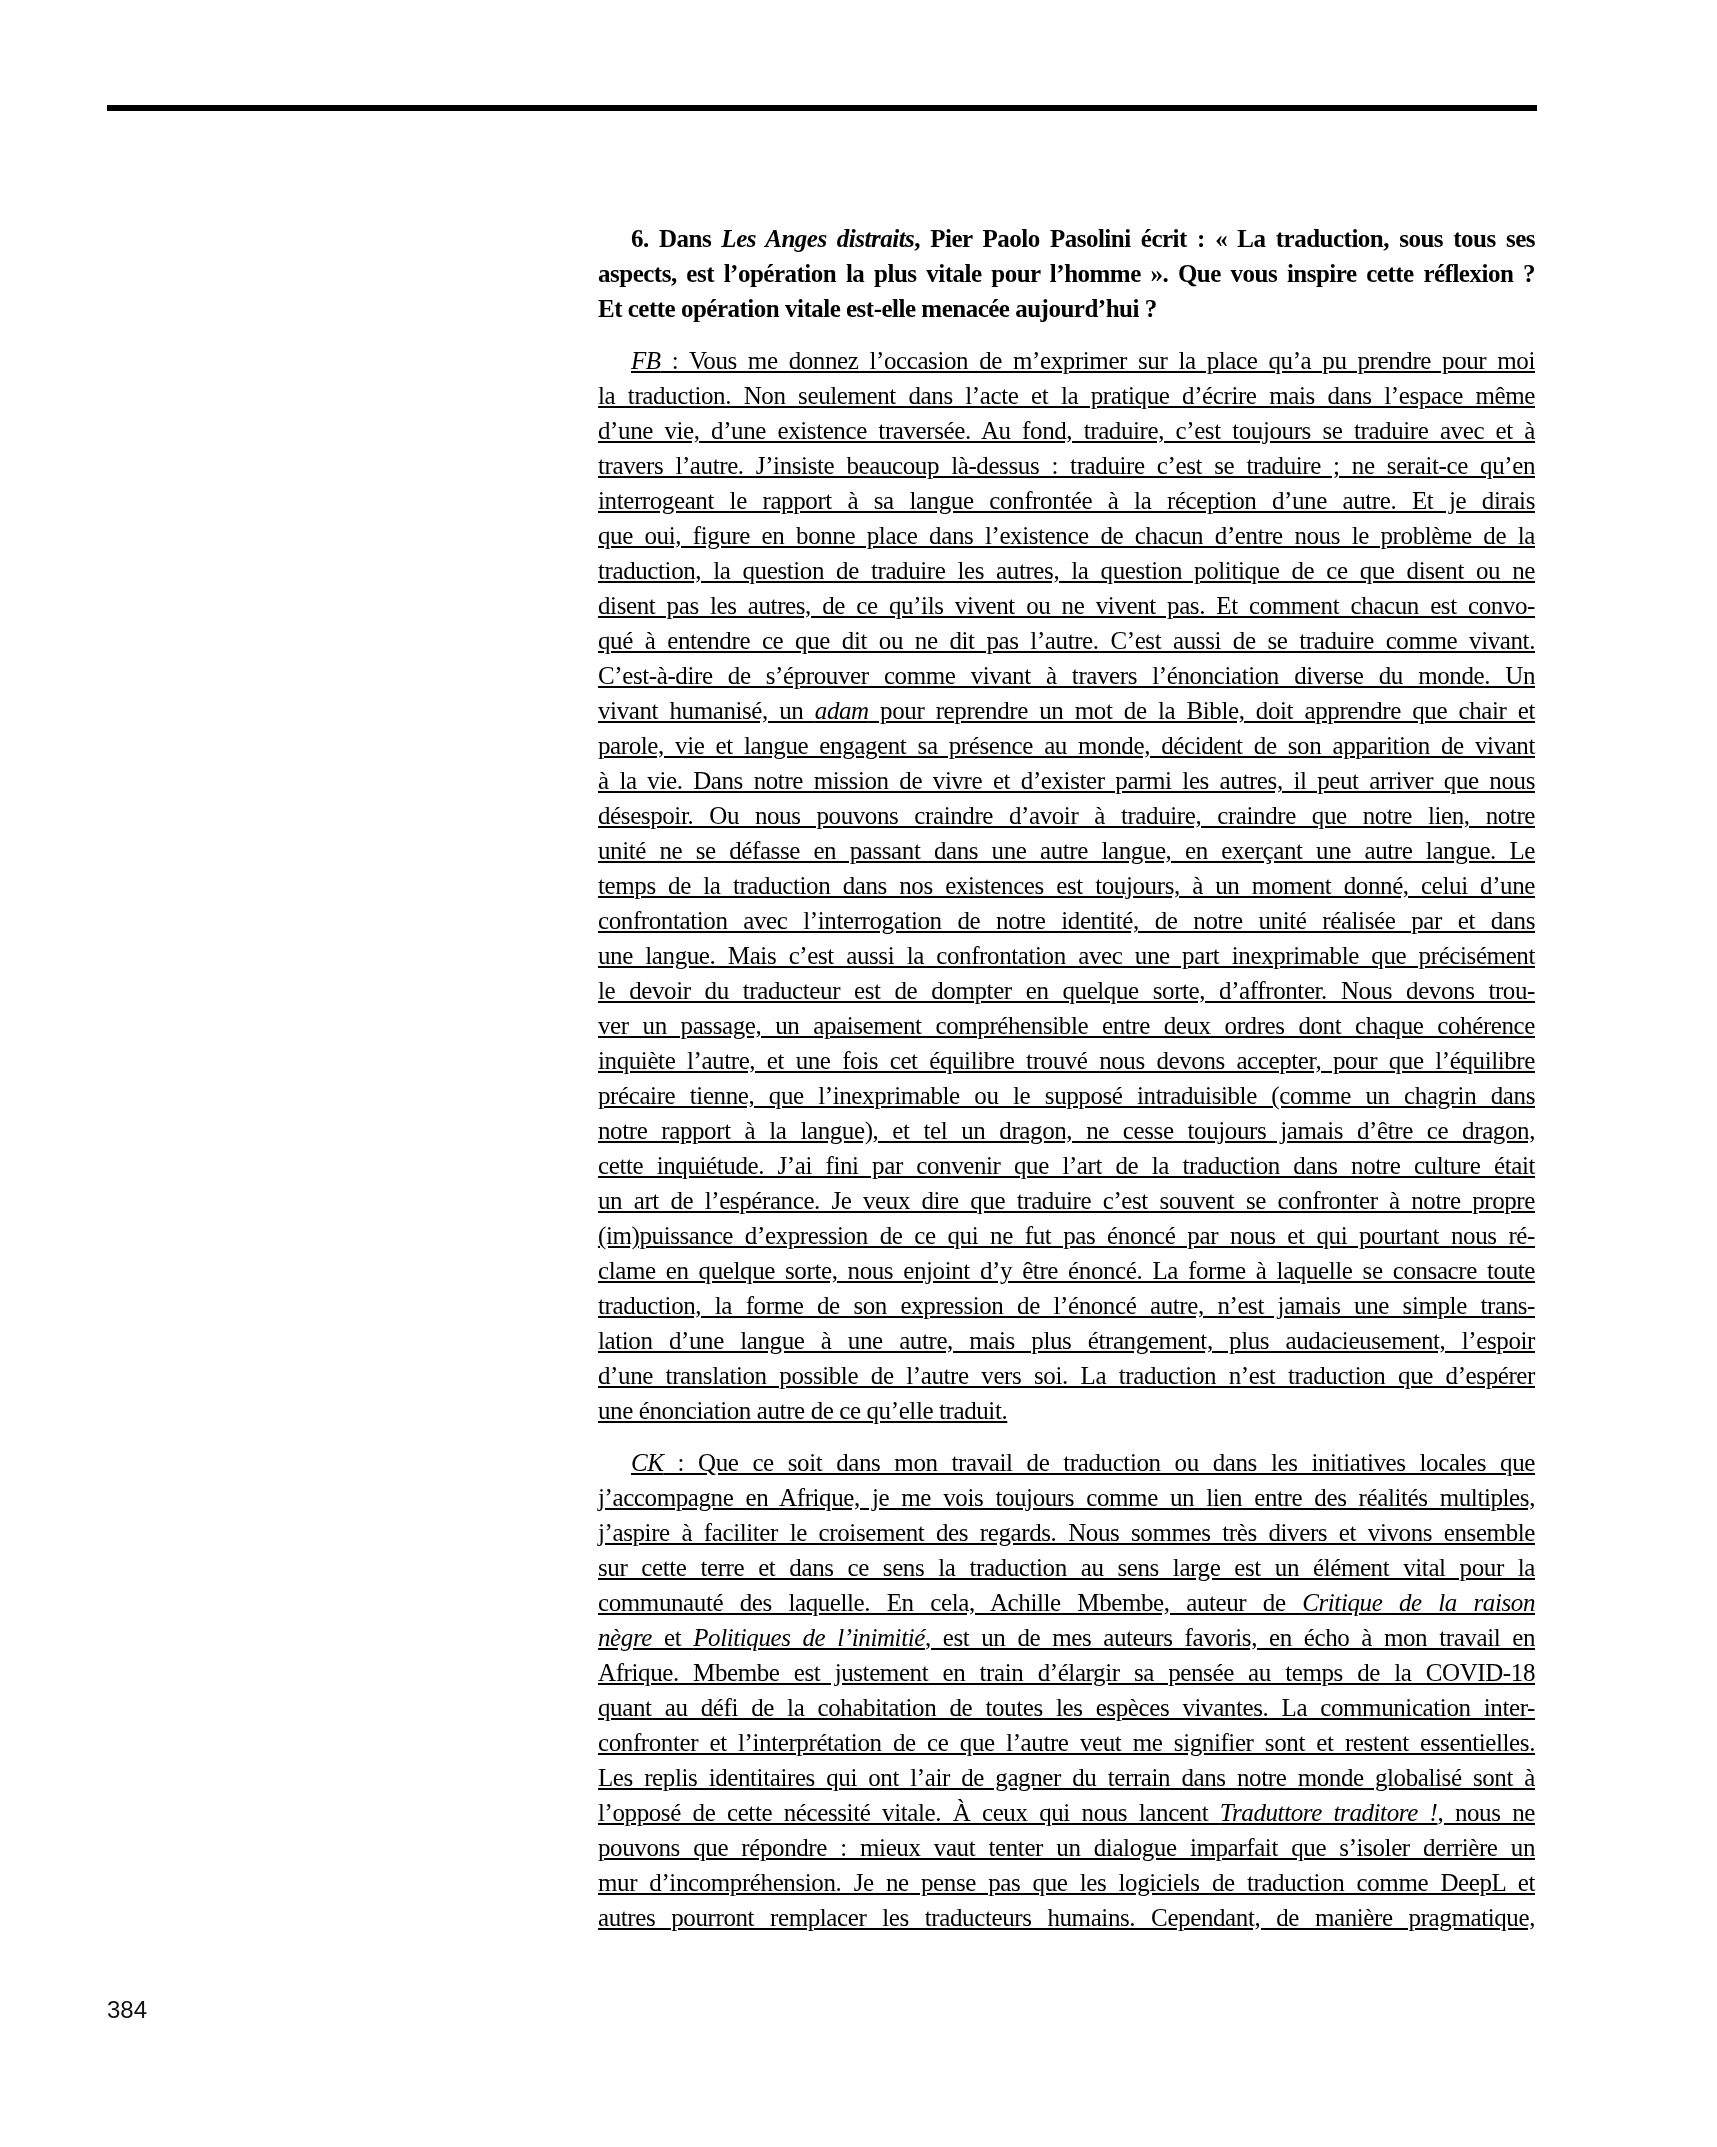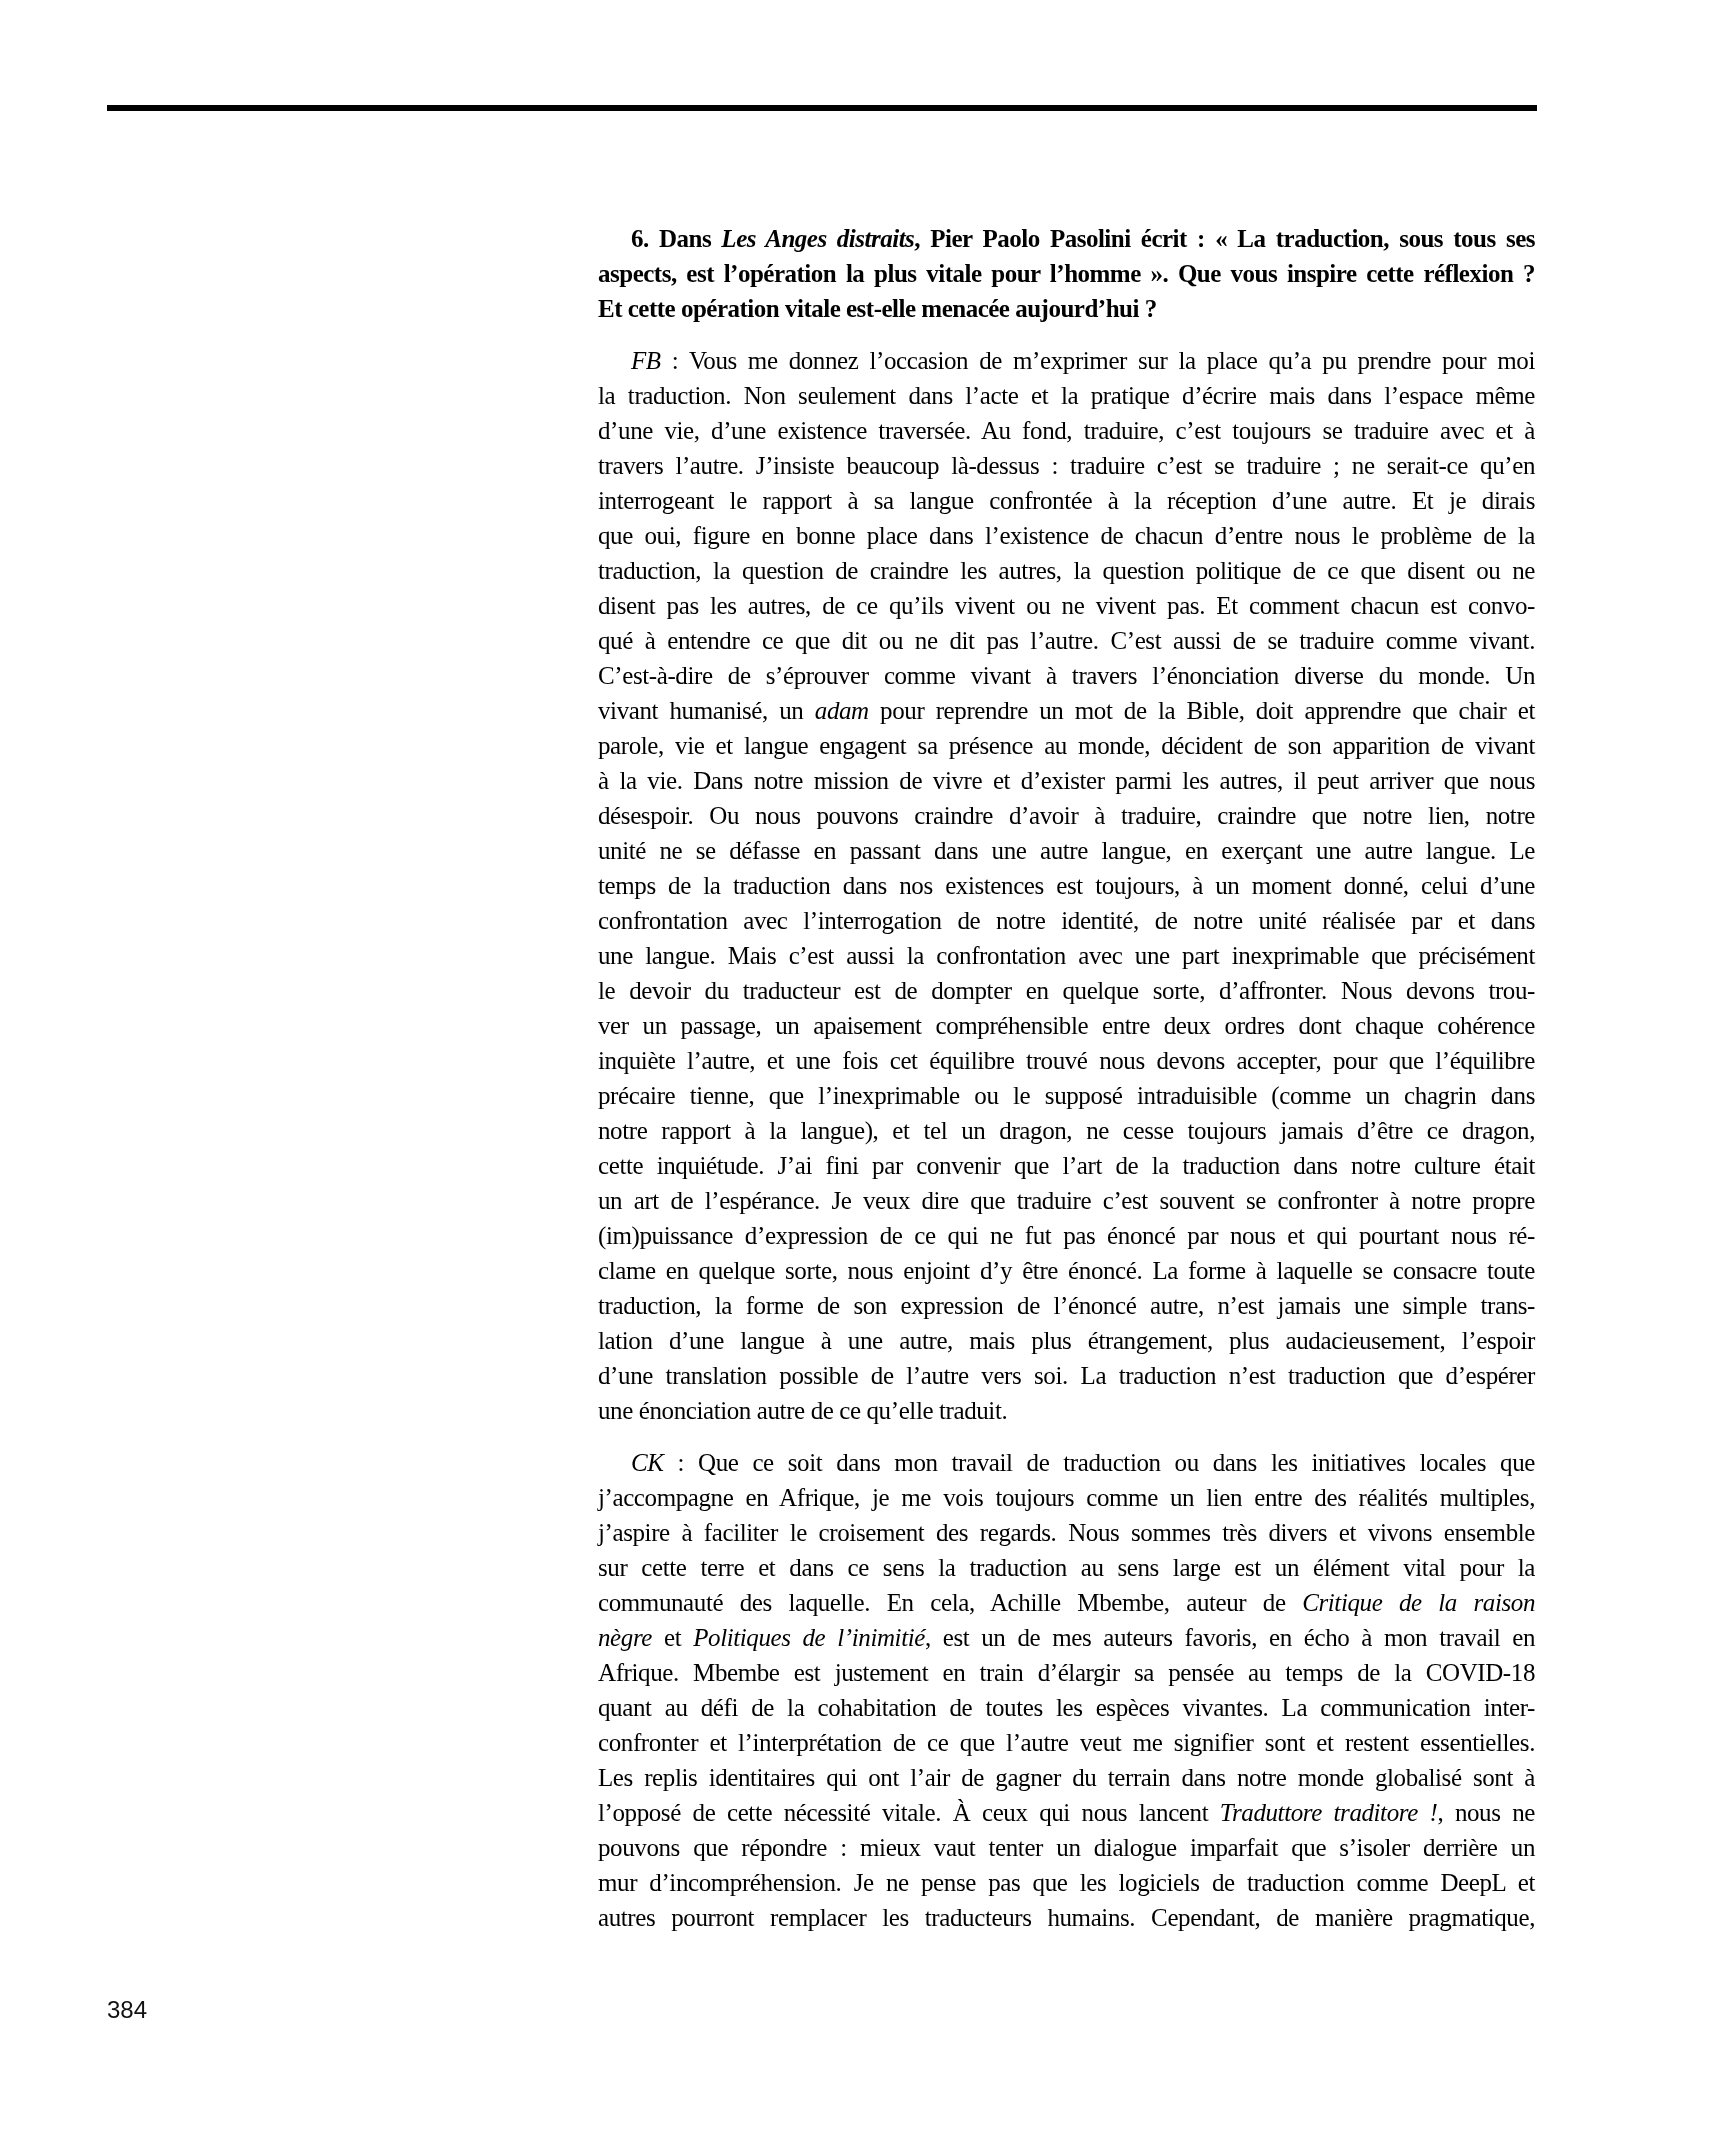--- a/index.html
+++ b/index.html
@@ -32,21 +32,21 @@
     white-space: normal;
     overflow: visible;
   }
   .tline i { font-style: italic; }
   .tline.tline-left { text-align: right; text-align-last: left; }
   .textblock .tline:first-child { text-indent: 33px; }
   .question-block .tline {
     font-weight: bold;
     letter-spacing: -0.5px;
   }
-  .answer-block { margin-top: 17.4px; }
+  .answer-block { margin-top: 17.4px; text-decoration: underline; }
   .answer-block + .answer-block { margin-top: 16.4px; }
   .page-number {
     position: absolute;
     left: 107px; top: 1996px;
     font-family: "Liberation Sans", "DejaVu Sans", sans-serif;
     font-size: 24px;
     line-height: 27.4px;
     color: #111111;
   }
 </style>
@@ -62,21 +62,21 @@
       <div class="tline tline-left"><span>Et cette opération vitale est-elle menacée aujourd’hui ?</span></div>
     </div>
 
   <div class="textblock answer-block">
       <div class="tline"><i>FB</i><span> : Vous me donnez l’occasion de m’exprimer sur la place qu’a pu prendre pour moi</span></div>
       <div class="tline"><span>la traduction. Non seulement dans l’acte et la pratique d’écrire mais dans l’espace même</span></div>
       <div class="tline"><span>d’une vie, d’une existence traversée. Au fond, traduire, c’est toujours se traduire avec et à</span></div>
       <div class="tline"><span>travers l’autre. J’insiste beaucoup là-dessus : traduire c’est se traduire ; ne serait-ce qu’en</span></div>
       <div class="tline"><span>interrogeant le rapport à sa langue confrontée à la réception d’une autre. Et je dirais</span></div>
       <div class="tline"><span>que oui, figure en bonne place dans l’existence de chacun d’entre nous le problème de la</span></div>
-      <div class="tline"><span>traduction, la question de craindre les autres, la question politique de ce que disent ou ne</span></div>
+      <div class="tline"><span>traduction, la question de traduire les autres, la question politique de ce que disent ou ne</span></div>
       <div class="tline"><span>disent pas les autres, de ce qu’ils vivent ou ne vivent pas. Et comment chacun est convo-</span></div>
       <div class="tline"><span>qué à entendre ce que dit ou ne dit pas l’autre. C’est aussi de se traduire comme vivant.</span></div>
       <div class="tline"><span>C’est-à-dire de s’éprouver comme vivant à travers l’énonciation diverse du monde. Un</span></div>
       <div class="tline"><span>vivant humanisé, un </span><i>adam</i><span> pour reprendre un mot de la Bible, doit apprendre que chair et</span></div>
       <div class="tline"><span>parole, vie et langue engagent sa présence au monde, décident de son apparition de vivant</span></div>
       <div class="tline"><span>à la vie. Dans notre mission de vivre et d’exister parmi les autres, il peut arriver que nous</span></div>
       <div class="tline"><span>désespoir. Ou nous pouvons craindre d’avoir à traduire, craindre que notre lien, notre</span></div>
       <div class="tline"><span>unité ne se défasse en passant dans une autre langue, en exerçant une autre langue. Le</span></div>
       <div class="tline"><span>temps de la traduction dans nos existences est toujours, à un moment donné, celui d’une</span></div>
       <div class="tline"><span>confrontation avec l’interrogation de notre identité, de notre unité réalisée par et dans</span></div>

